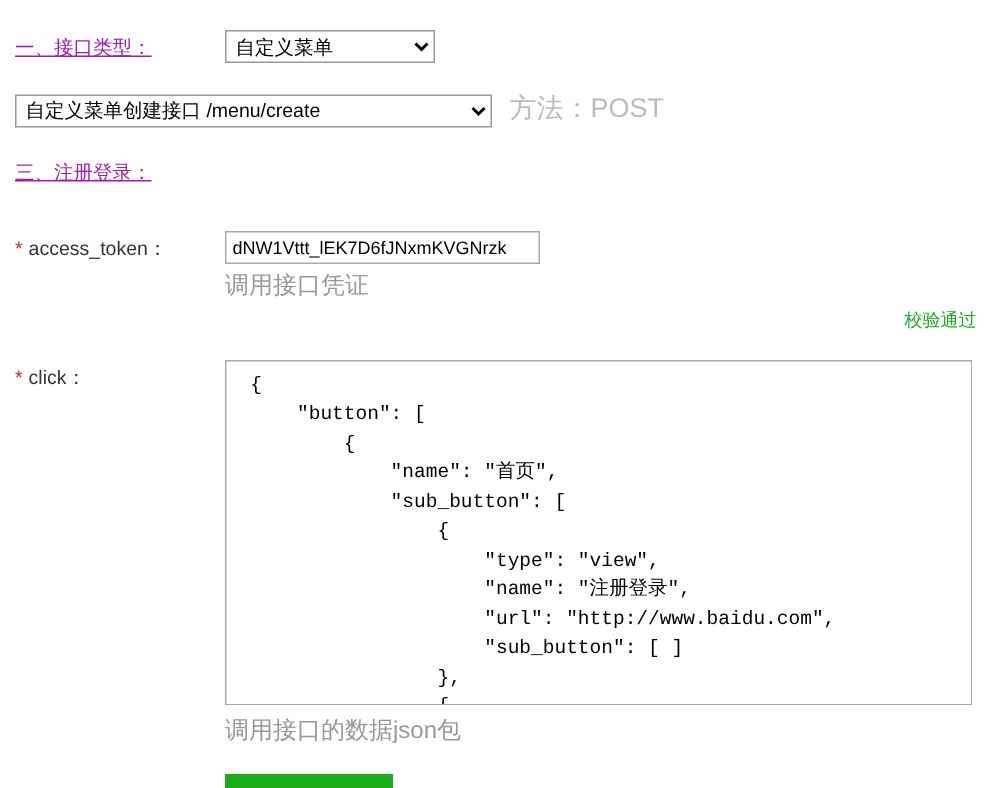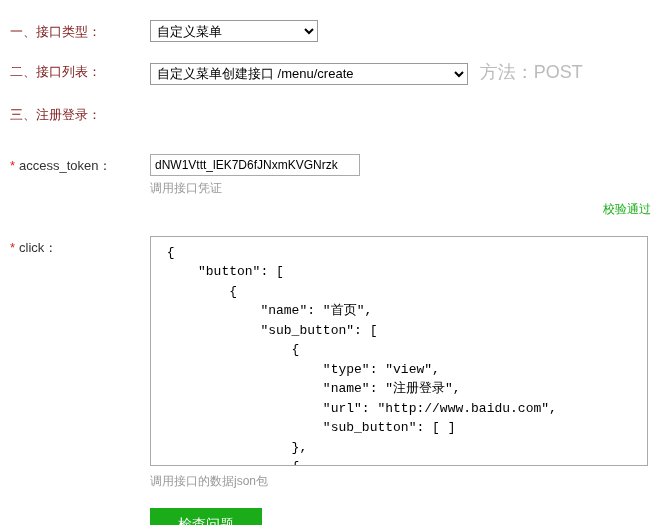--- a/index.html
+++ b/index.html
@@ -15,59 +15,60 @@
       display: flex;
       margin-bottom: 18px;
       align-items: flex-start;
     }
     .label-col {
       width: 140px;
       flex-shrink: 0;
       padding-top: 3px;
     }
     .label-col .num {
-      color: #7f1d1d;
+      color: #a21caf;
+      text-decoration: underline;
     }
     .field-col {
       flex: 1;
     }
     .required {
       color: #e02020;
       margin-right: 4px;
     }
     select {
       font-family: inherit;
       font-size: 13px;
       border: 1px solid #999;
       background: #fff;
       height: 22px;
       padding: 0 2px;
     }
     .select-type {
-      width: 168px;
+      width: 140px;
     }
     .select-list {
       width: 318px;
     }
     .method-hint {
       color: #bbb;
       margin-left: 8px;
       font-size: 18px;
     }
     input[type="text"] {
       font-family: inherit;
       font-size: 12px;
       border: 1px solid #aaa;
       height: 22px;
       padding: 0 4px;
       width: 210px;
     }
     .help-text {
       color: #999;
-      font-size: 12px;
+      font-size: 16px;
       margin-top: 4px;
     }
     .validate-ok {
       color: #1aad19;
       font-size: 12px;
       margin-top: 4px;
       text-align: right;
     }
     textarea {
       font-family: "SimSun", "Courier New", monospace;
@@ -103,23 +104,20 @@
     <span class="num">一、接口类型：</span>
   </div>
   <div class="field-col">
     <select class="select-type">
       <option>自定义菜单</option>
     </select>
   </div>
 </div>
 
 <div class="row">
-  <div class="label-col">
-    <span class="num">二、接口列表：</span>
-  </div>
   <div class="field-col">
     <select class="select-list">
       <option>自定义菜单创建接口 /menu/create</option>
     </select>
     <span class="method-hint">方法：POST</span>
   </div>
 </div>
 
 <div class="row section-header">
   <div class="label-col">

